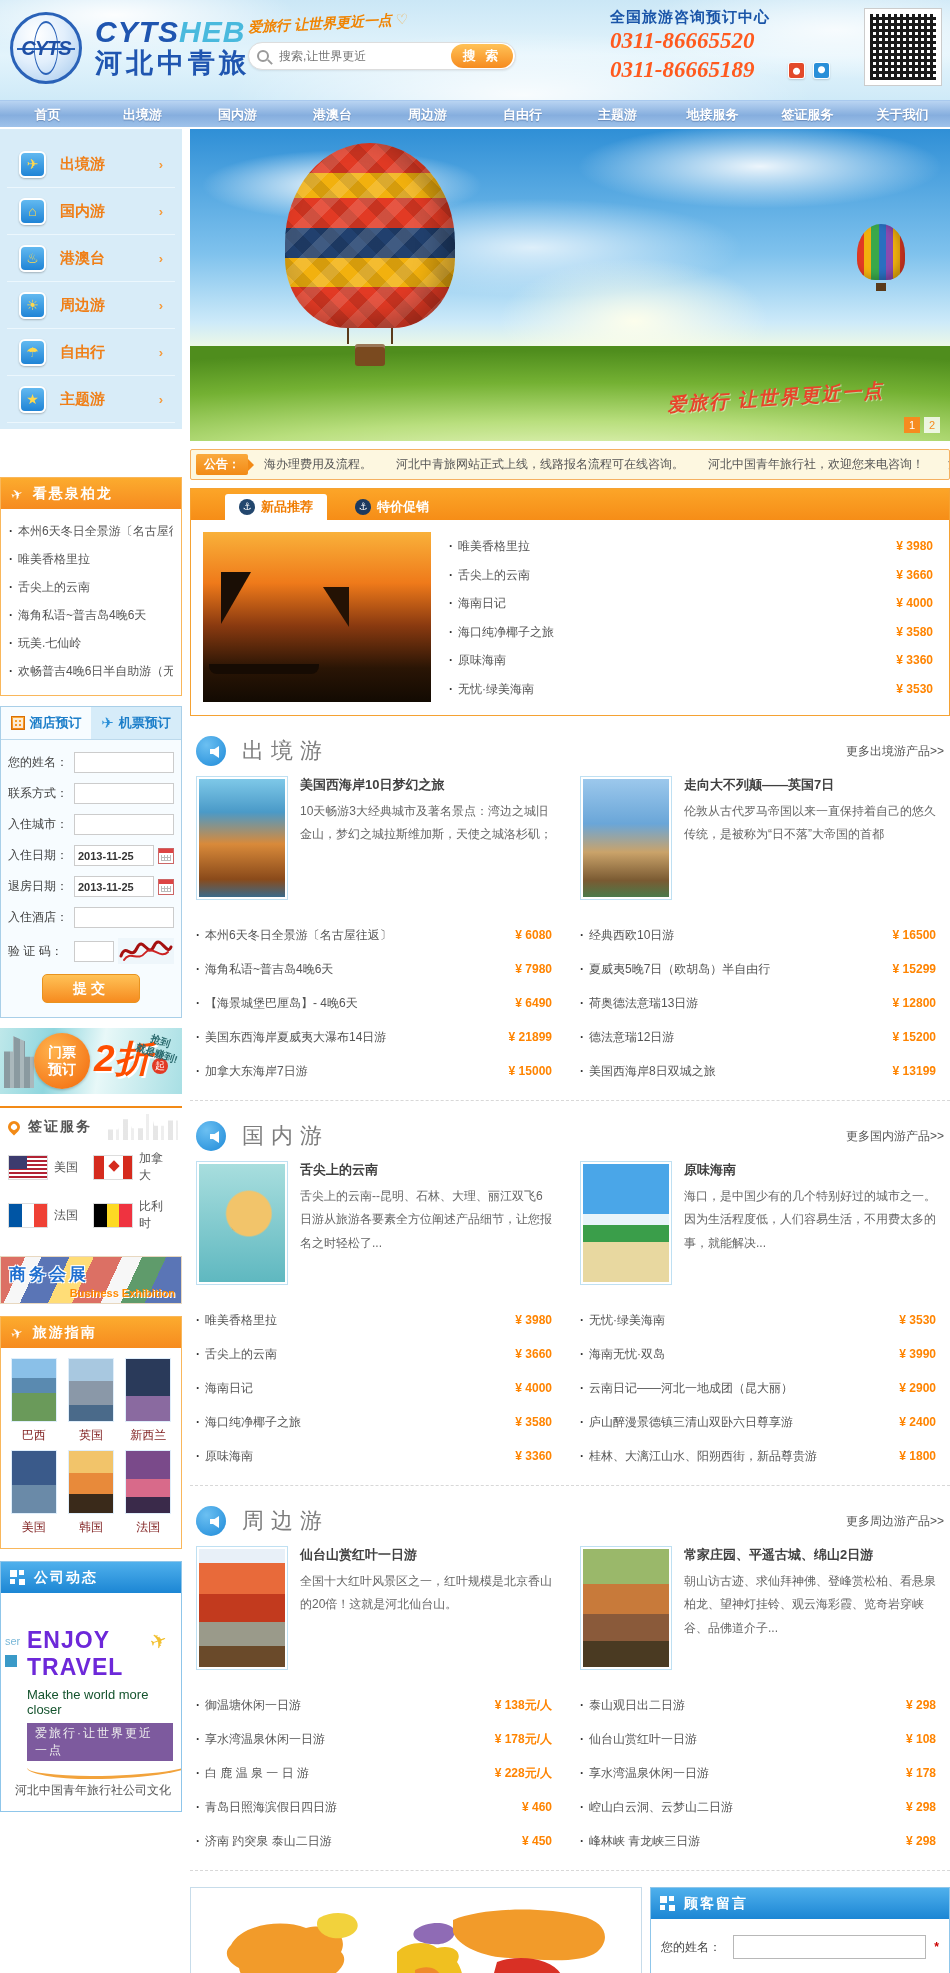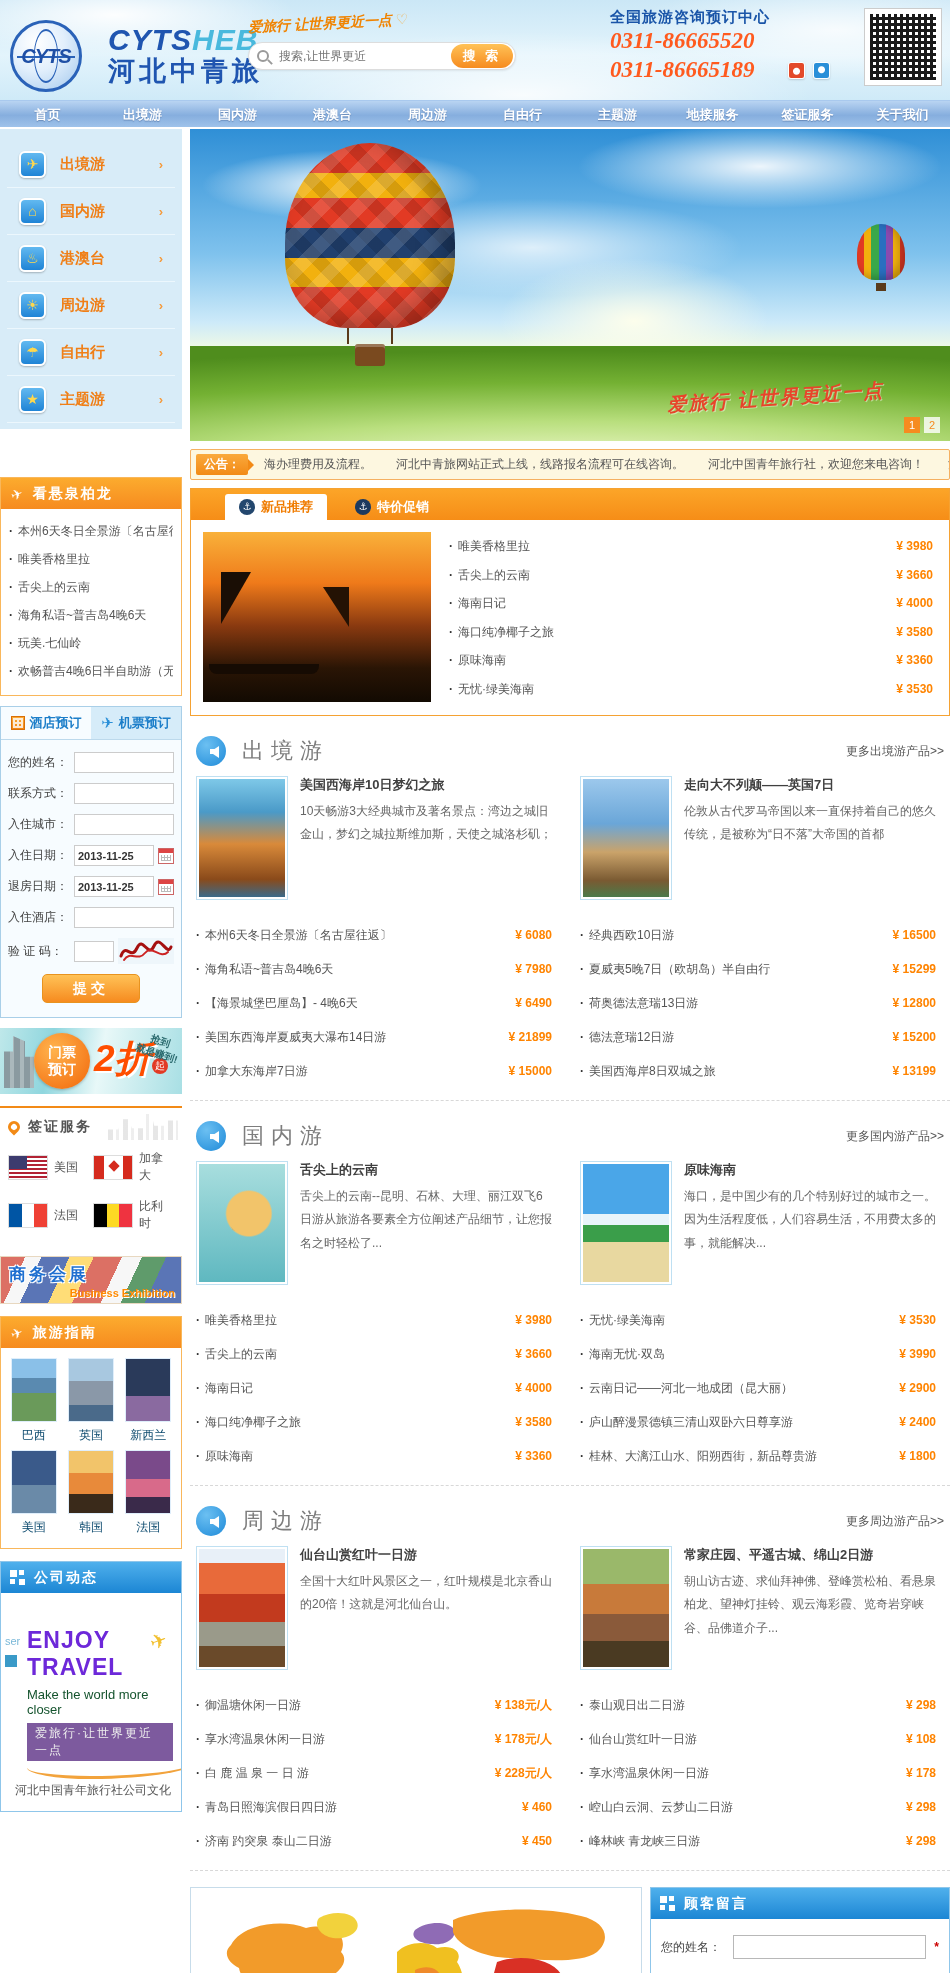--- a/index.html
+++ b/index.html
@@ -9,21 +9,21 @@
   ul { list-style:none; }
   button { cursor:pointer; }
 
   
   .header { position:relative; height:100px;
     background:
       radial-gradient(ellipse 260px 60px at 12% 15%, rgba(255,255,255,.95), transparent 70%),
       radial-gradient(ellipse 420px 90px at 55% 95%, rgba(255,255,255,.85), transparent 70%),
       radial-gradient(ellipse 300px 70px at 88% 30%, rgba(255,255,255,.8), transparent 70%),
       linear-gradient(180deg,#cbe7f6 0%,#e3f4fc 55%,#cfeaf8 100%); }
-  .logo { position:absolute; left:10px; top:20px; display:flex; align-items:center; gap:26px; }
+  .logo { position:absolute; left:10px; top:12px; display:flex; align-items:center; gap:13px; }
   .logo-globe { width:72px; height:72px; border-radius:50%; border:3px solid #2a62b8; position:relative;
     background: radial-gradient(circle at 35% 30%, #fff, #e2effc 45%, #b9d6f2 80%, #9cc0e8);
     display:flex; align-items:center; justify-content:center; overflow:hidden; }
   .logo-globe::before { content:""; position:absolute; inset:6px; border:2px solid #2a62b8; border-radius:50%; transform:scaleX(.45); }
   .logo-globe::after { content:""; position:absolute; left:4px; right:4px; top:50%; height:2px; background:#2a62b8; }
   .logo-globe-text { position:relative; z-index:2; color:#1f4fa5; font-weight:bold; font-style:italic; font-size:20px; letter-spacing:-1px; }
   .logo-en { font-size:30px; font-weight:bold; font-style:italic; letter-spacing:1px; line-height:1; }
   .logo-en .p1 { color:#1f55b0; } .logo-en .p2 { color:#49b9dd; }
   .logo-cn { color:#1f55b0; font-size:27px; font-weight:bold; letter-spacing:4px; line-height:1.2; }
 
@@ -203,21 +203,21 @@
   .expo-banner { margin-top:12px; height:48px; position:relative; overflow:hidden; border:1px solid #e8d8c0; cursor:pointer;
     background:linear-gradient(115deg,#d04030 0 12%,#f4f4f4 12% 20%,#23479e 20% 34%,#ffd24a 34% 46%,#d04030 46% 60%,#f4f4f4 60% 70%,#2a7a3a 70% 82%,#23479e 82%); }
   .expo-banner::before { content:""; position:absolute; inset:0; background:rgba(255,255,255,.25); }
   .expo-cn { position:absolute; left:8px; top:6px; color:#1e6fd0; font-size:17px; font-weight:bold; letter-spacing:3px; text-shadow:1px 1px 0 #fff,-1px -1px 0 #fff,1px -1px 0 #fff,-1px 1px 0 #fff; }
   .expo-en { position:absolute; right:6px; bottom:4px; color:#ff8a00; font-size:11px; font-weight:bold; text-shadow:1px 1px 0 #fff; }
 
   .guide-panel { margin-top:12px; }
   .guide-grid { display:grid; grid-template-columns:repeat(3,1fr); gap:6px 4px; padding:10px 6px 12px; }
   .guide-item { text-align:center; cursor:pointer; }
   .g-img { width:46px; height:64px; margin:0 auto; border:1px solid #dfeefb; }
-  .g-lbl { margin-top:5px; color:#0c4a6e; }
+  .g-lbl { margin-top:5px; color:#7f1d1d; }
   .gd-0 { background:linear-gradient(180deg,#8ac0e8 0 30%,#5a8ab0 30% 55%,#6a9a5a 55%); }
   .gd-1 { background:linear-gradient(180deg,#a8c8e0 0 35%,#8a98a8 35% 75%,#4a6a8a 75%); }
   .gd-2 { background:linear-gradient(180deg,#2a3a5a 0 60%,#8a6aa0 60%); }
   .gd-3 { background:linear-gradient(180deg,#3a5a8a 0 55%,#6a8aa8 55%); }
   .gd-4 { background:linear-gradient(180deg,#f2c46a 0 35%,#e88a3a 35% 70%,#3a2a1a 70%); }
   .gd-5 { background:linear-gradient(180deg,#7a4a8a 0 45%,#d86a8a 45% 75%,#3a2a4a 75%); }
 
   
   .blue-panel { border:1px solid #8fc6ea; background:#fff; }
   .blue-head { height:31px; background:linear-gradient(#4fb0ec,#1c86d4); color:#fff; font-size:14px; font-weight:bold; display:flex; align-items:center; gap:9px; padding-left:9px; letter-spacing:2px; }

